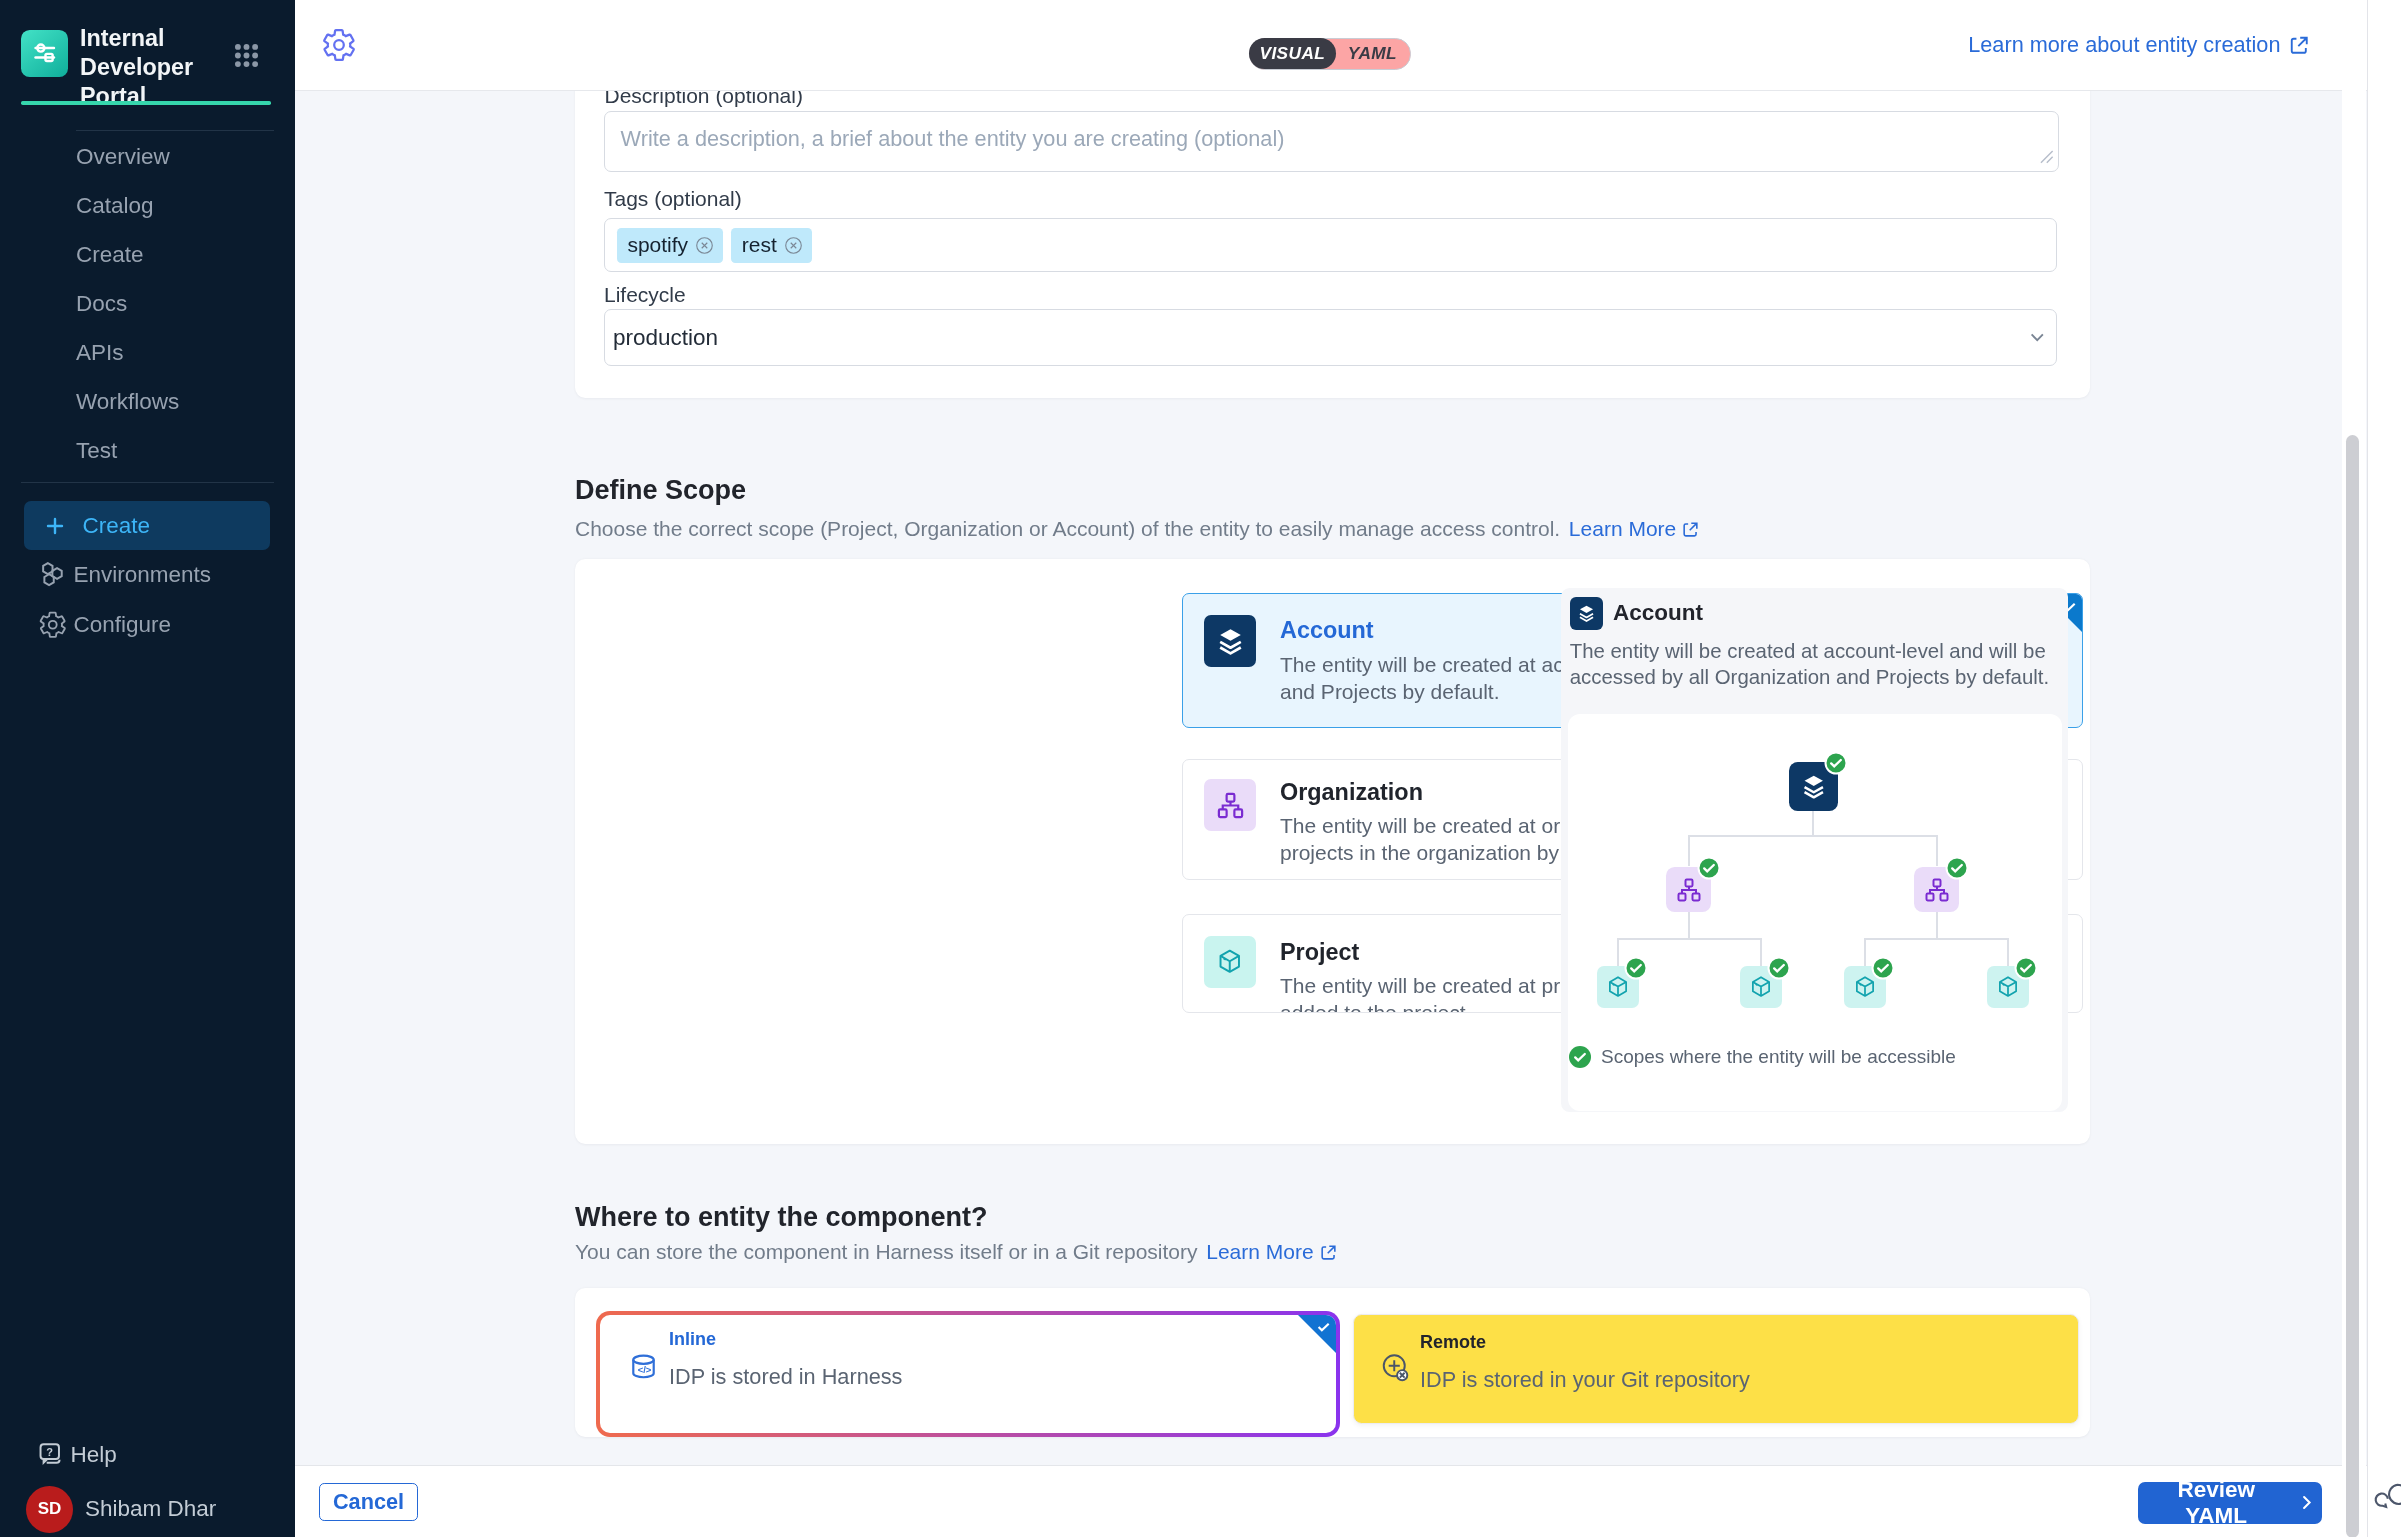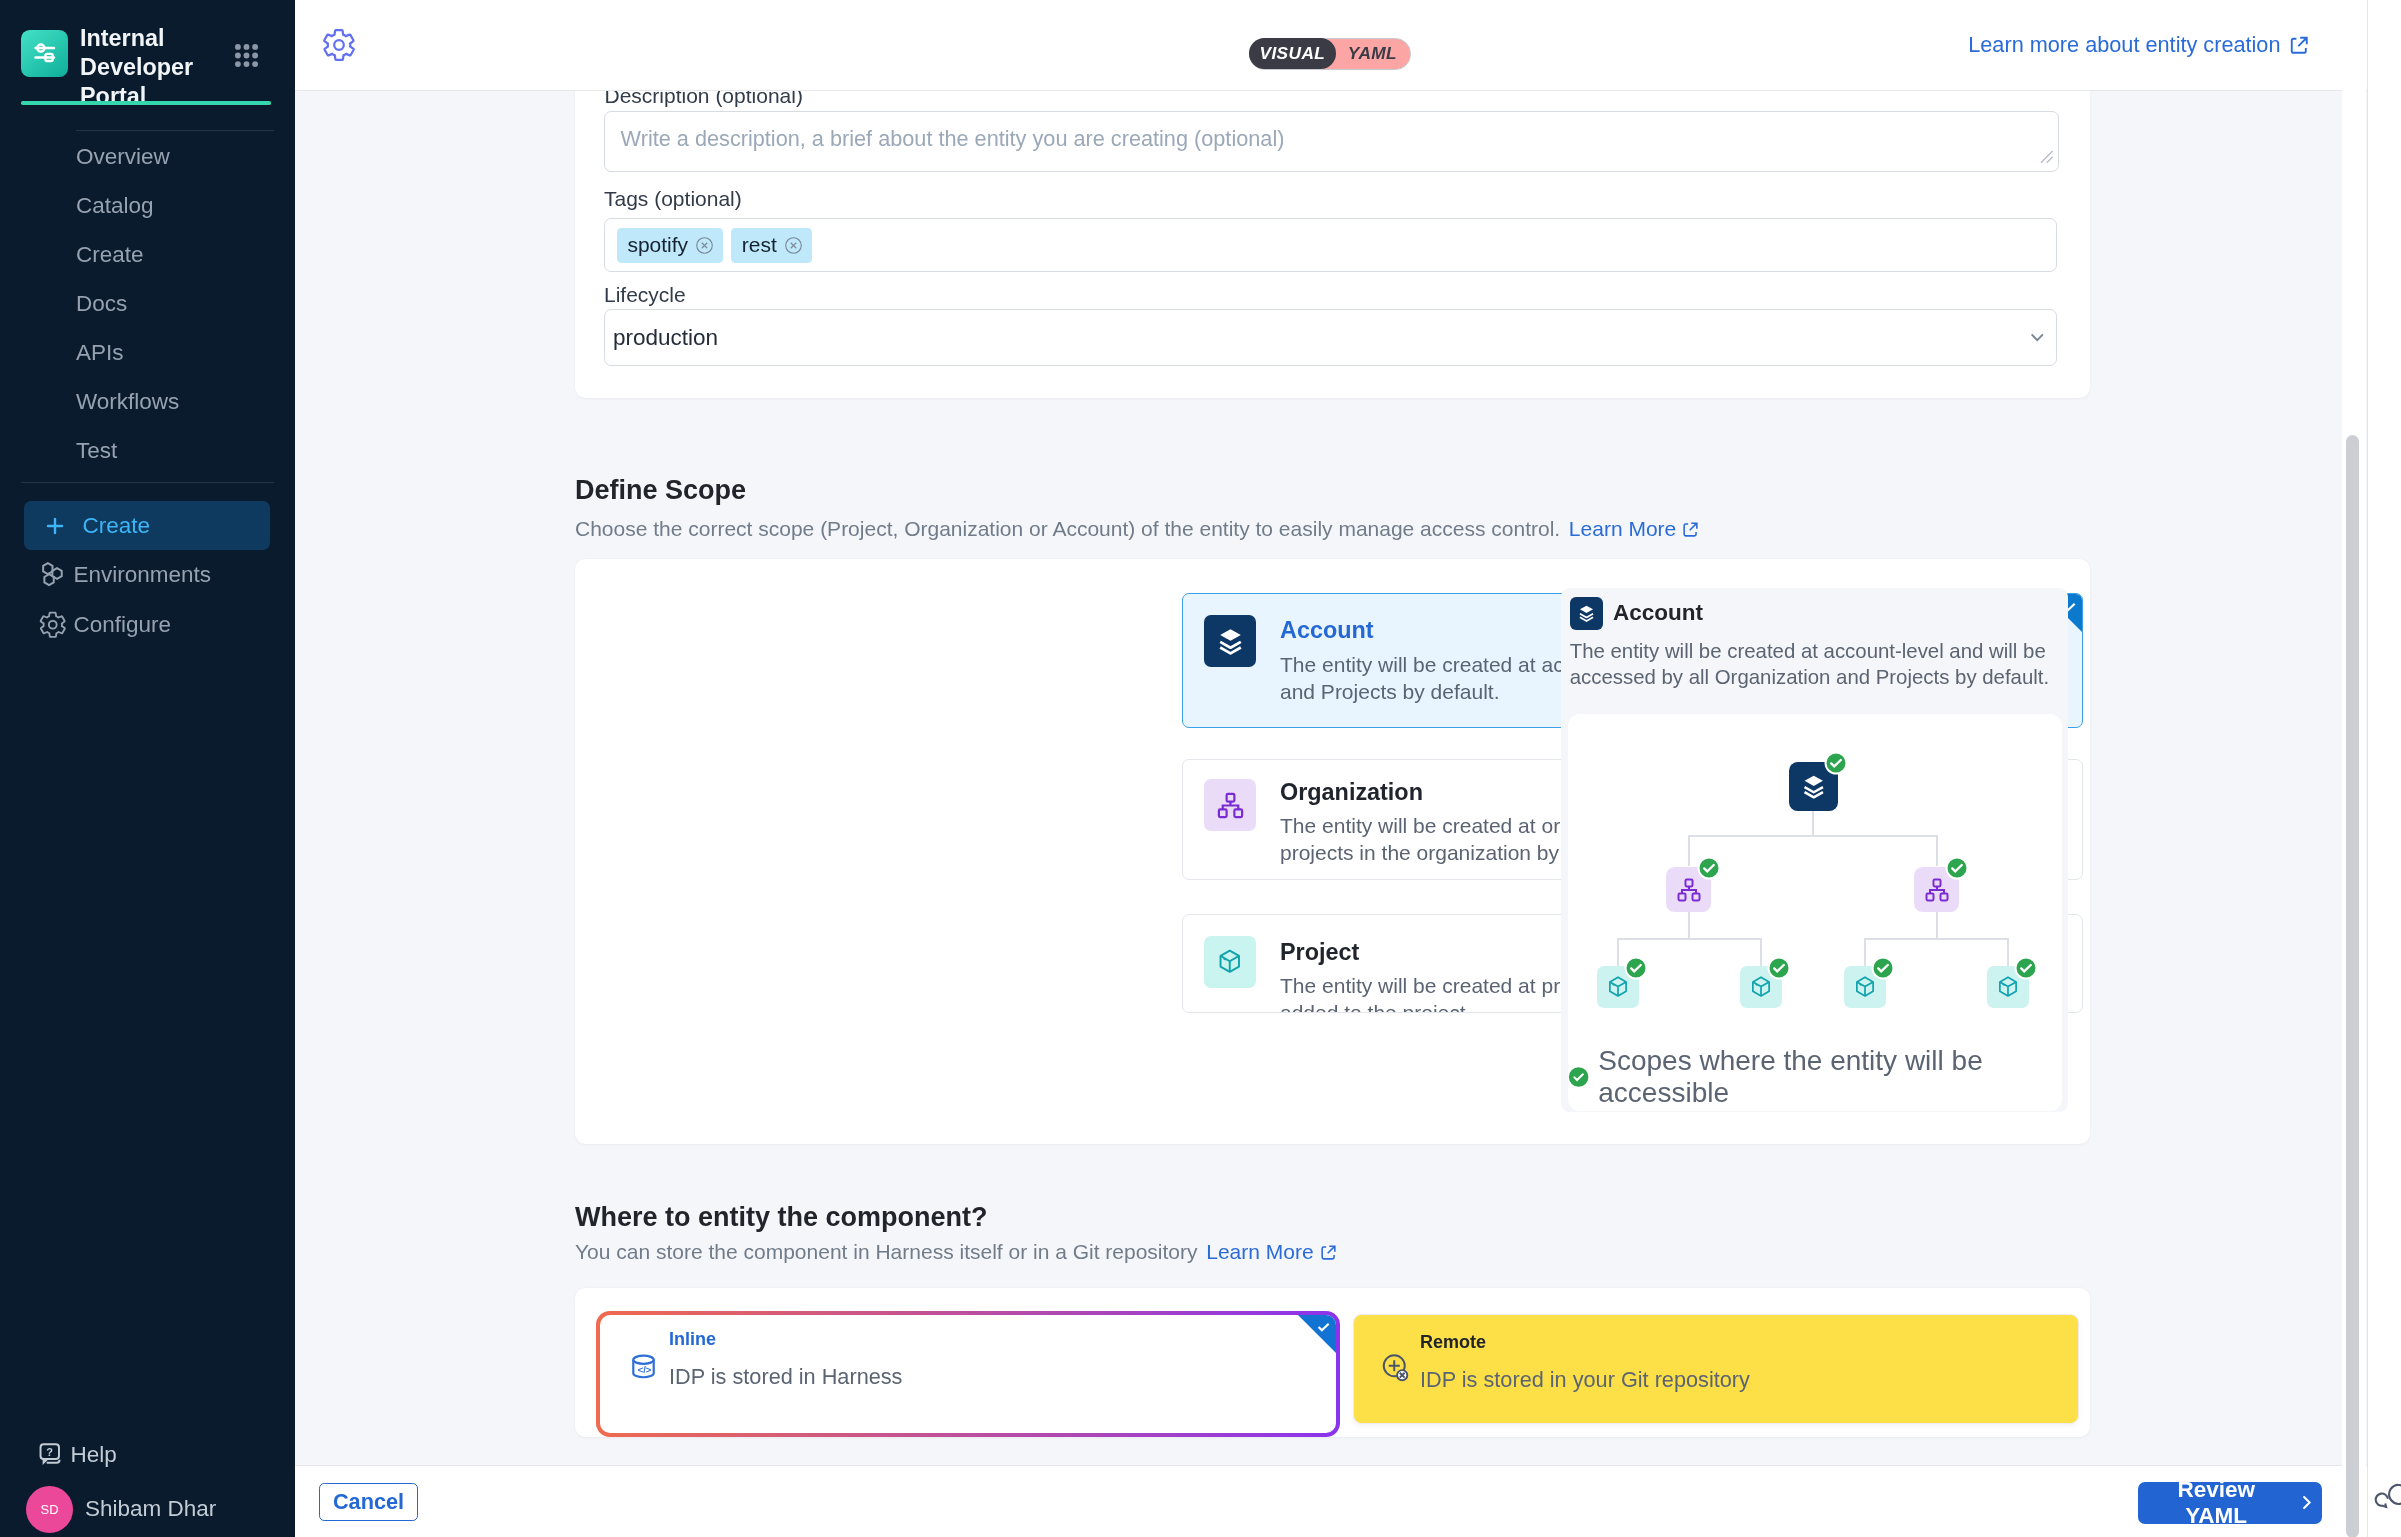--- a/index.html
+++ b/index.html
@@ -20,22 +20,22 @@
   .nav-item{height:49px;line-height:49px;padding-left:76px;font-size:22.5px;color:#97a2b0;cursor:pointer;}
   .side-divider{position:absolute;left:21px;top:482px;width:253px;height:0.9px;background:#223447;}
   .create-pill{position:absolute;left:24px;top:501px;width:246px;height:49px;border-radius:7px;
     background:#0e3a5f;display:flex;align-items:center;cursor:pointer;}
   .create-pill .lbl{color:#3db5f7;font-size:22.5px;font-weight:500;margin-left:15.6px;}
   .side-row{position:absolute;left:0;width:295px;height:50px;display:flex;align-items:center;cursor:pointer;}
   .side-row .ic{margin-left:38px;width:29.5px;height:29.5px;}
   .side-row .lbl{margin-left:6px;font-size:22.5px;color:#97a2b0;}
   .help-row{top:1430px;}
   .user-row{top:1484px;}
-  .avatar{margin-left:26px;width:47px;height:47px;border-radius:50%;background:#ec4899;color:#fff;
-    font-size:13px;font-weight:400;display:flex;align-items:center;justify-content:center;}
+  .avatar{margin-left:26px;width:47px;height:47px;border-radius:50%;background:#b91c1c;color:#fff;
+    font-size:17px;font-weight:700;display:flex;align-items:center;justify-content:center;}
   .user-name{margin-left:12px;font-size:22.5px;color:#c3ccd5;}
 
   
   .header{position:absolute;left:295px;top:0;width:2072px;height:90px;background:#fff;
     border-bottom:0.9px solid #e6e8ec;z-index:20;}
   .hdr-gear{position:absolute;left:26px;top:27px;width:36px;height:36px;}
   .hdr-title{position:absolute;left:73px;top:0;height:90px;line-height:90px;font-size:29.5px;font-weight:700;color:#21242b;}
   .mode-toggle{position:absolute;left:954px;top:38px;width:160px;height:29.5px;border:0.9px solid #c9ccd4;
     border-radius:15.6px;background:#fca5a5;display:flex;font-style:italic;}
   .mode-seg{flex:1;display:flex;align-items:center;justify-content:center;font-size:17.3px;font-weight:700;
@@ -87,22 +87,22 @@
 
   .detail-panel{position:absolute;left:1560px;top:588px;width:507px;height:524px;background:#f5f6f9;border-radius:8.7px;}
   .dp-ic{position:absolute;left:8.7px;top:8.7px;width:33px;height:33px;border-radius:6px;background:#0d3865;
     display:flex;align-items:center;justify-content:center;}
   .dp-title{position:absolute;left:52px;top:12px;font-size:22.5px;font-weight:700;color:#22242c;}
   .dp-desc{position:absolute;left:8.7px;top:50px;width:484px;font-size:20.4px;line-height:26px;color:#5a6472;}
   .diagram{position:absolute;left:7px;top:126px;width:494px;height:397px;background:#fff;border-radius:12px;}
   .node{position:absolute;border-radius:8.7px;display:flex;align-items:center;justify-content:center;}
   .tline{position:absolute;background:#dcdfe6;}
   .badge{position:absolute;width:24px;height:24px;}
-  .dg-caption{position:absolute;left:0;top:331px;width:494px;display:flex;align-items:center;justify-content:center;gap:9px;
-    font-size:28px;color:#5a6472;}
+  .dg-caption{position:absolute;left:0;top:331px;width:494px;display:flex;align-items:center;justify-content:flex-start;gap:9px;
+    font-size:19px;color:#5a6472;}
 
   .store-card{position:absolute;left:575px;top:1288px;width:1515px;height:149px;}
   .inline-ring{position:absolute;left:21px;top:22.5px;width:736px;height:118px;border:4.3px solid transparent;border-radius:14px;
     background:linear-gradient(#fff,#fff) padding-box,linear-gradient(90deg,#ef6a4e,#8a33ee) border-box;cursor:pointer;overflow:hidden;}
   .remote-cardbox{position:absolute;left:778px;top:26px;width:724px;height:108px;background:#fde047;border:0.9px solid #ececf1;
     border-radius:8.7px;box-shadow:0 1.7px 5.2px rgba(16,24,40,.05);cursor:pointer;}
   .st-t{position:absolute;font-size:18px;font-weight:700;}
   .st-d{position:absolute;font-size:21.7px;color:#5a6472;}
 
   .footer{position:absolute;left:295px;top:1465px;width:2072px;height:73px;background:#fff;

